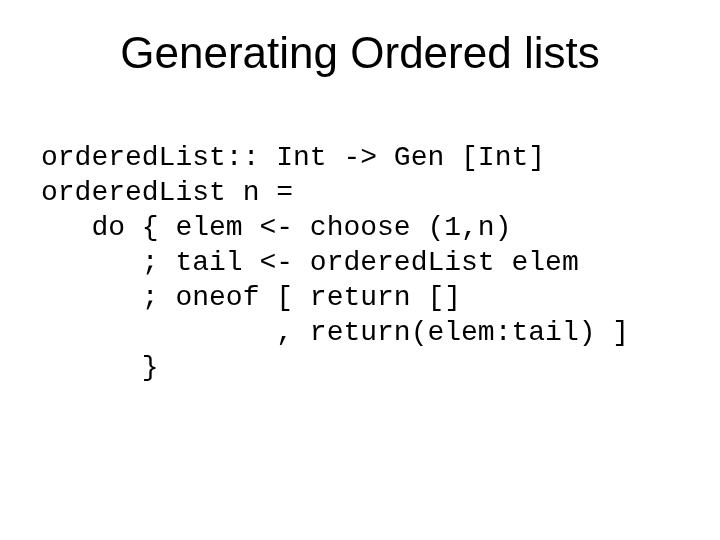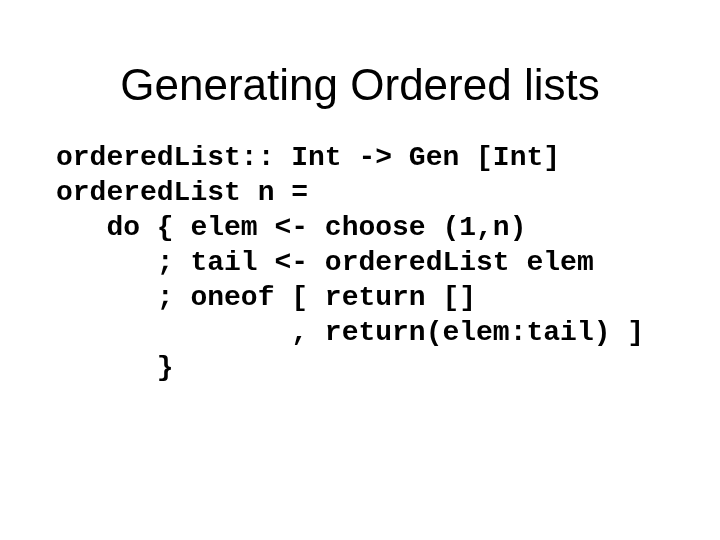--- a/index.html
+++ b/index.html
@@ -19,29 +19,28 @@
   }
   .title {
     position: absolute;
     top: 28px;
     left: 0;
     width: 100%;
     text-align: center;
     font-size: 44px;
     font-weight: 400;
     letter-spacing: 0px;
-    margin-top: 32px;
   }
   .code {
     position: absolute;
     top: 140px;
-    left: 56px;
+    left: 41px;
     font-family: "Courier New", Courier, monospace;
     font-size: 28px;
-    font-weight: bold;
+    font-weight: normal;
     line-height: 1.25;
     white-space: pre;
   }
 </style>
 </head>
 <body>
 
 <div class="slide">
   <div class="title">Generating Ordered lists</div>
   <div class="code"><span>orderedList:: Int -&gt; Gen [Int]</span>

